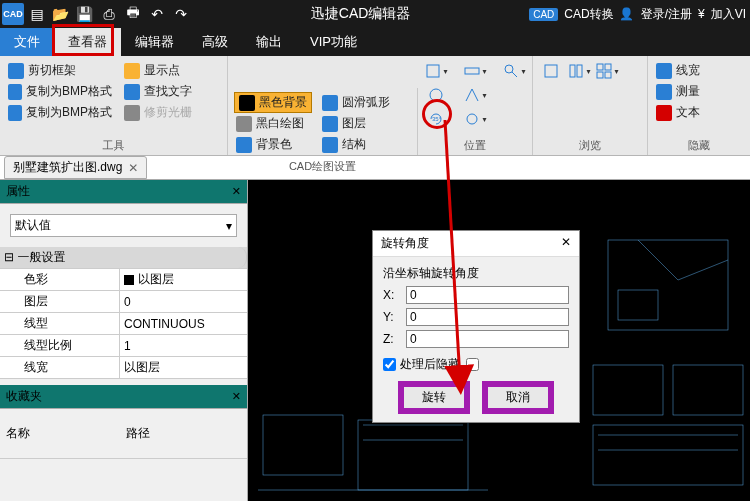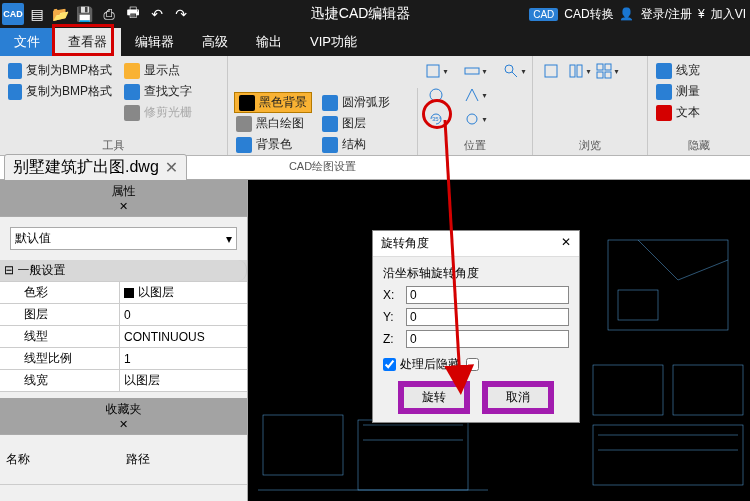--- a/index.html
+++ b/index.html
@@ -27,26 +27,26 @@
 .ritem .ricn { width: 16px; height: 16px; display: inline-block; background: #2a7fd4; border-radius: 2px; }
 .ritem.highlight { background: #f9b233; border: 1px solid #b57a00; padding: 1px 4px; }
 .ricn.orange { background: #f9b233; }
 .ricn.gray { background: #888; }
 .row { display: flex; gap: 8px; }
 .iconbtn { width: 24px; height: 22px; display: inline-flex; align-items: center; justify-content: center; cursor: pointer; }
 .iconbtn svg { width: 18px; height: 18px; }
 .dd::after { content: "▾"; font-size: 8px; margin-left: 1px; color: #333; }
 
 .filetab-bar { height: 24px; background: #fff; border-bottom: 1px solid #aaa; display: flex; align-items: center; }
-.filetab { background: #f0f0f0; border: 1px solid #aaa; padding: 2px 8px; font-size: 16px; display: flex; align-items: center; gap: 6px; margin-left: 4px; border-radius: 3px 3px 0 0; }
+.filetab { background: #f0f0f0; border: 1px solid #aaa; padding: 2px 8px; font-size: 12px; display: flex; align-items: center; gap: 6px; margin-left: 4px; border-radius: 3px 3px 0 0; }
 .filetab .x { color: #666; cursor: pointer; }
 
 .workspace { display: flex; height: 321px; }
 .leftpanel { width: 248px; background: #f0f0f0; display: flex; flex-direction: column; border-right: 1px solid #aaa; }
-.panel-hdr { background: #a3a3a3; padding: 3px 6px; font-size: 12px; border-bottom: 1px solid #aaa; display: flex; justify-content: space-between; align-items: center; flex-direction: column; }
+.panel-hdr { background: #0f766e; padding: 3px 6px; font-size: 12px; border-bottom: 1px solid #aaa; display: flex; justify-content: space-between; align-items: center; }
 .panel-hdr .x { cursor: pointer; font-size: 11px; }
 .dropdown { width: 100%; border: 1px solid #aaa; background: #fff; padding: 2px 4px; font-size: 12px; display: flex; justify-content: space-between; align-items: center; }
 .propgrid { font-size: 12px; }
 .proprow { display: flex; border-bottom: 1px solid #ccc; background: #fff; }
 .proprow.section { background: #d8d8d8; font-weight: normal; }
 .proprow .pname { width: 120px; padding: 2px 4px 2px 24px; border-right: 1px solid #ccc; }
 .proprow.section .pname { padding-left: 4px; width: 100%; border-radius: 9px; }
 .proprow .pval { flex: 1; padding: 2px 4px; display: flex; align-items: center; gap: 4px; }
 .blacksq { width: 10px; height: 10px; background: #000; display: inline-block; }
 .favcols { display: flex; font-size: 12px; border-bottom: 1px solid #ccc; }
@@ -103,20 +103,24 @@
   <div class="menutab">输出</div>
   <div class="menutab">VIP功能</div>
   <div class="redbox" style="left:52px; top:-4px; width:62px; height:32px;"></div>
 </div>
 
 <div class="ribbon">
   <div class="ribbon-group" style="width:228px;">
     <div class="gbody">
       <div class="row">
         <div style="width:108px;">
+          <div class="ritem">
+              <span class="ricn"></span>
+              <span>剪切框架</span>
+            </div>
           <div class="ritem">
               <span class="ricn"></span>
               <span>复制为BMP格式</span>
             </div>
           <div class="ritem">
               <span class="ricn"></span>
               <span>复制为BMP格式</span>
             </div>
         </div>
         <div>

